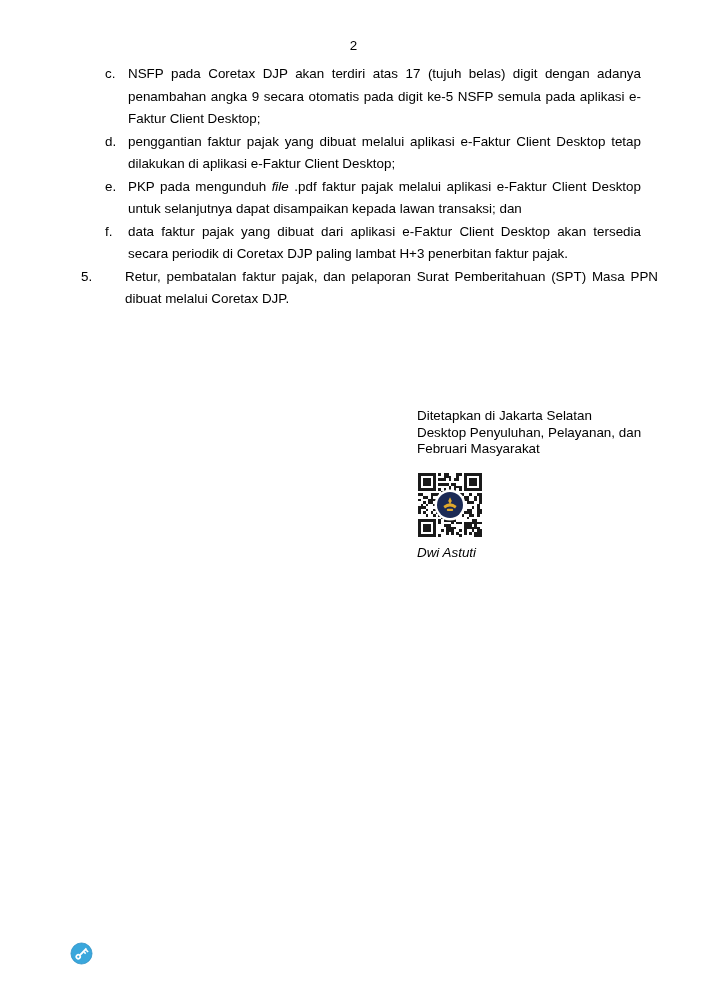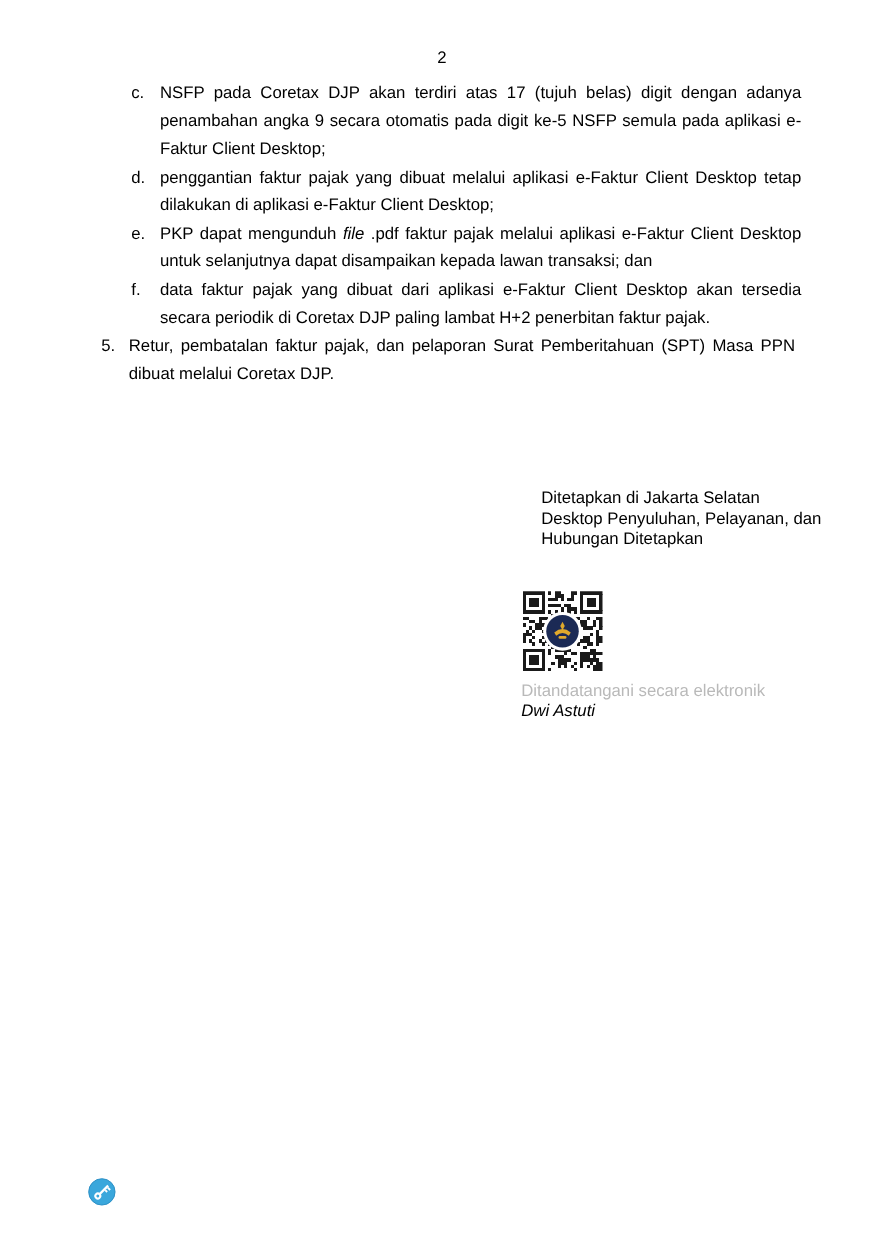--- a/index.html
+++ b/index.html
@@ -16,26 +16,26 @@
     position:absolute;top:38px;left:0;width:707px;
     text-align:center;line-height:15px;
   }
   
   .list{position:absolute;left:81px;top:63px;line-height:22.5px;}
   .li{position:relative;}
   .li .mk{position:absolute;top:0;}
   .li.abc .mk{left:24px;}
   .li.abc .tx{margin-left:47px;width:513px;text-align:justify;}
   .li.n5 .mk{left:0;}
-  .li.n5 .tx{margin-left:22px;width:533px;text-align:justify;}
+  .li.n5 .tx{margin-left:44px;width:533px;text-align:justify;}
   .tx em{}
   
   .closing{position:absolute;left:123px;top:336px;line-height:17px;}
   
-  .sign-block{position:absolute;left:417px;top:390px;line-height:16.5px;margin-left:16px;}
+  .sign-block{position:absolute;left:417px;top:408px;line-height:16.5px;}
   
   .qr-wrap{position:absolute;left:418px;top:473px;width:64px;height:64px;}
   .qr-wrap svg{display:block;}
   .qr-logo{
     position:absolute;left:19px;top:19px;width:26px;height:26px;
     border-radius:50%;
     background:#1b2a55;
     box-shadow:0 0 0 2.5px #ffffff;
     display:flex;align-items:center;justify-content:center;
   }
@@ -60,40 +60,40 @@
       <div class="tx">NSFP pada Coretax DJP akan terdiri atas 17 (tujuh belas) digit dengan adanya penambahan angka 9 secara otomatis pada digit ke-5 NSFP semula pada aplikasi e-Faktur Client Desktop;</div>
     </div>
 
     <div class="li abc">
       <span class="mk">d.</span>
       <div class="tx">penggantian faktur pajak yang dibuat melalui aplikasi e-Faktur Client Desktop tetap dilakukan di aplikasi e-Faktur Client Desktop;</div>
     </div>
 
     <div class="li abc">
       <span class="mk">e.</span>
-      <div class="tx"><span>PKP dapat mengunduh </span><em>file</em><span> .pdf faktur pajak melalui aplikasi e-Faktur Client Desktop untuk selanjutnya dapat disampaikan kepada lawan transaksi; dan</span></div>
+      <div class="tx"><span>PKP pada mengunduh </span><em>file</em><span> .pdf faktur pajak melalui aplikasi e-Faktur Client Desktop untuk selanjutnya dapat disampaikan kepada lawan transaksi; dan</span></div>
     </div>
 
     <div class="li abc">
       <span class="mk">f.</span>
-      <div class="tx">data faktur pajak yang dibuat dari aplikasi e-Faktur Client Desktop akan tersedia secara periodik di Coretax DJP paling lambat H+2 penerbitan faktur pajak.</div>
+      <div class="tx">data faktur pajak yang dibuat dari aplikasi e-Faktur Client Desktop akan tersedia secara periodik di Coretax DJP paling lambat H+3 penerbitan faktur pajak.</div>
     </div>
 
     <div class="li n5">
       <span class="mk">5.</span>
       <div class="tx">Retur, pembatalan faktur pajak, dan pelaporan Surat Pemberitahuan (SPT) Masa PPN dibuat melalui Coretax DJP.</div>
     </div>
 
   </div>
 
 
   <div class="sign-block">
     <div>Ditetapkan di Jakarta Selatan</div>
     <div>Desktop Penyuluhan, Pelayanan, dan</div>
-    <div>Hubungan Ditetapkan</div>
+    <div>Februari Masyarakat</div>
   </div>
 
   <div class="qr-wrap">
     <svg id="qrsvg" width="64" height="64" viewBox="0 0 64 64" fill="#1a1a1a" shape-rendering="crispEdges">
         <rect x="0.00" y="0.00" width="2.62" height="2.62"></rect>
         <rect x="2.56" y="0.00" width="2.62" height="2.62"></rect>
         <rect x="5.12" y="0.00" width="2.62" height="2.62"></rect>
         <rect x="7.68" y="0.00" width="2.62" height="2.62"></rect>
         <rect x="10.24" y="0.00" width="2.62" height="2.62"></rect>
         <rect x="12.80" y="0.00" width="2.62" height="2.62"></rect>
@@ -351,21 +351,20 @@
         <g fill="#e0a92c">
           <path d="M11.5 3.5 L13.4 7.2 L11.5 10.6 L9.6 7.2 Z"></path>
           <path d="M4.6 12.6 Q11.5 6.8 18.4 12.6 L16.8 15.2 Q11.5 10.8 6.2 15.2 Z"></path>
           <rect x="8.2" y="15.4" width="6.6" height="2.4" rx="1.1"></rect>
         </g>
       </svg>
     </div>
   </div>
 
   <div class="esign">
-    <div class="note">Ditandatangani secara elektronik</div>
     <div class="name">Dwi Astuti</div>
   </div>
 
   <div class="footer-logo">
     <svg width="23" height="23" viewBox="0 0 24 24">
       <circle cx="12" cy="12" r="11" fill="#3aa7dc"></circle>
       <circle cx="12" cy="12" r="11" fill="none" stroke="#2b8ec4" stroke-width="0.8"></circle>
       <g transform="rotate(45 12 12)" fill="#ffffff">
         <circle cx="12" cy="16.8" r="2.9"></circle>
         <circle cx="12" cy="16.8" r="1.2" fill="#3aa7dc"></circle>

